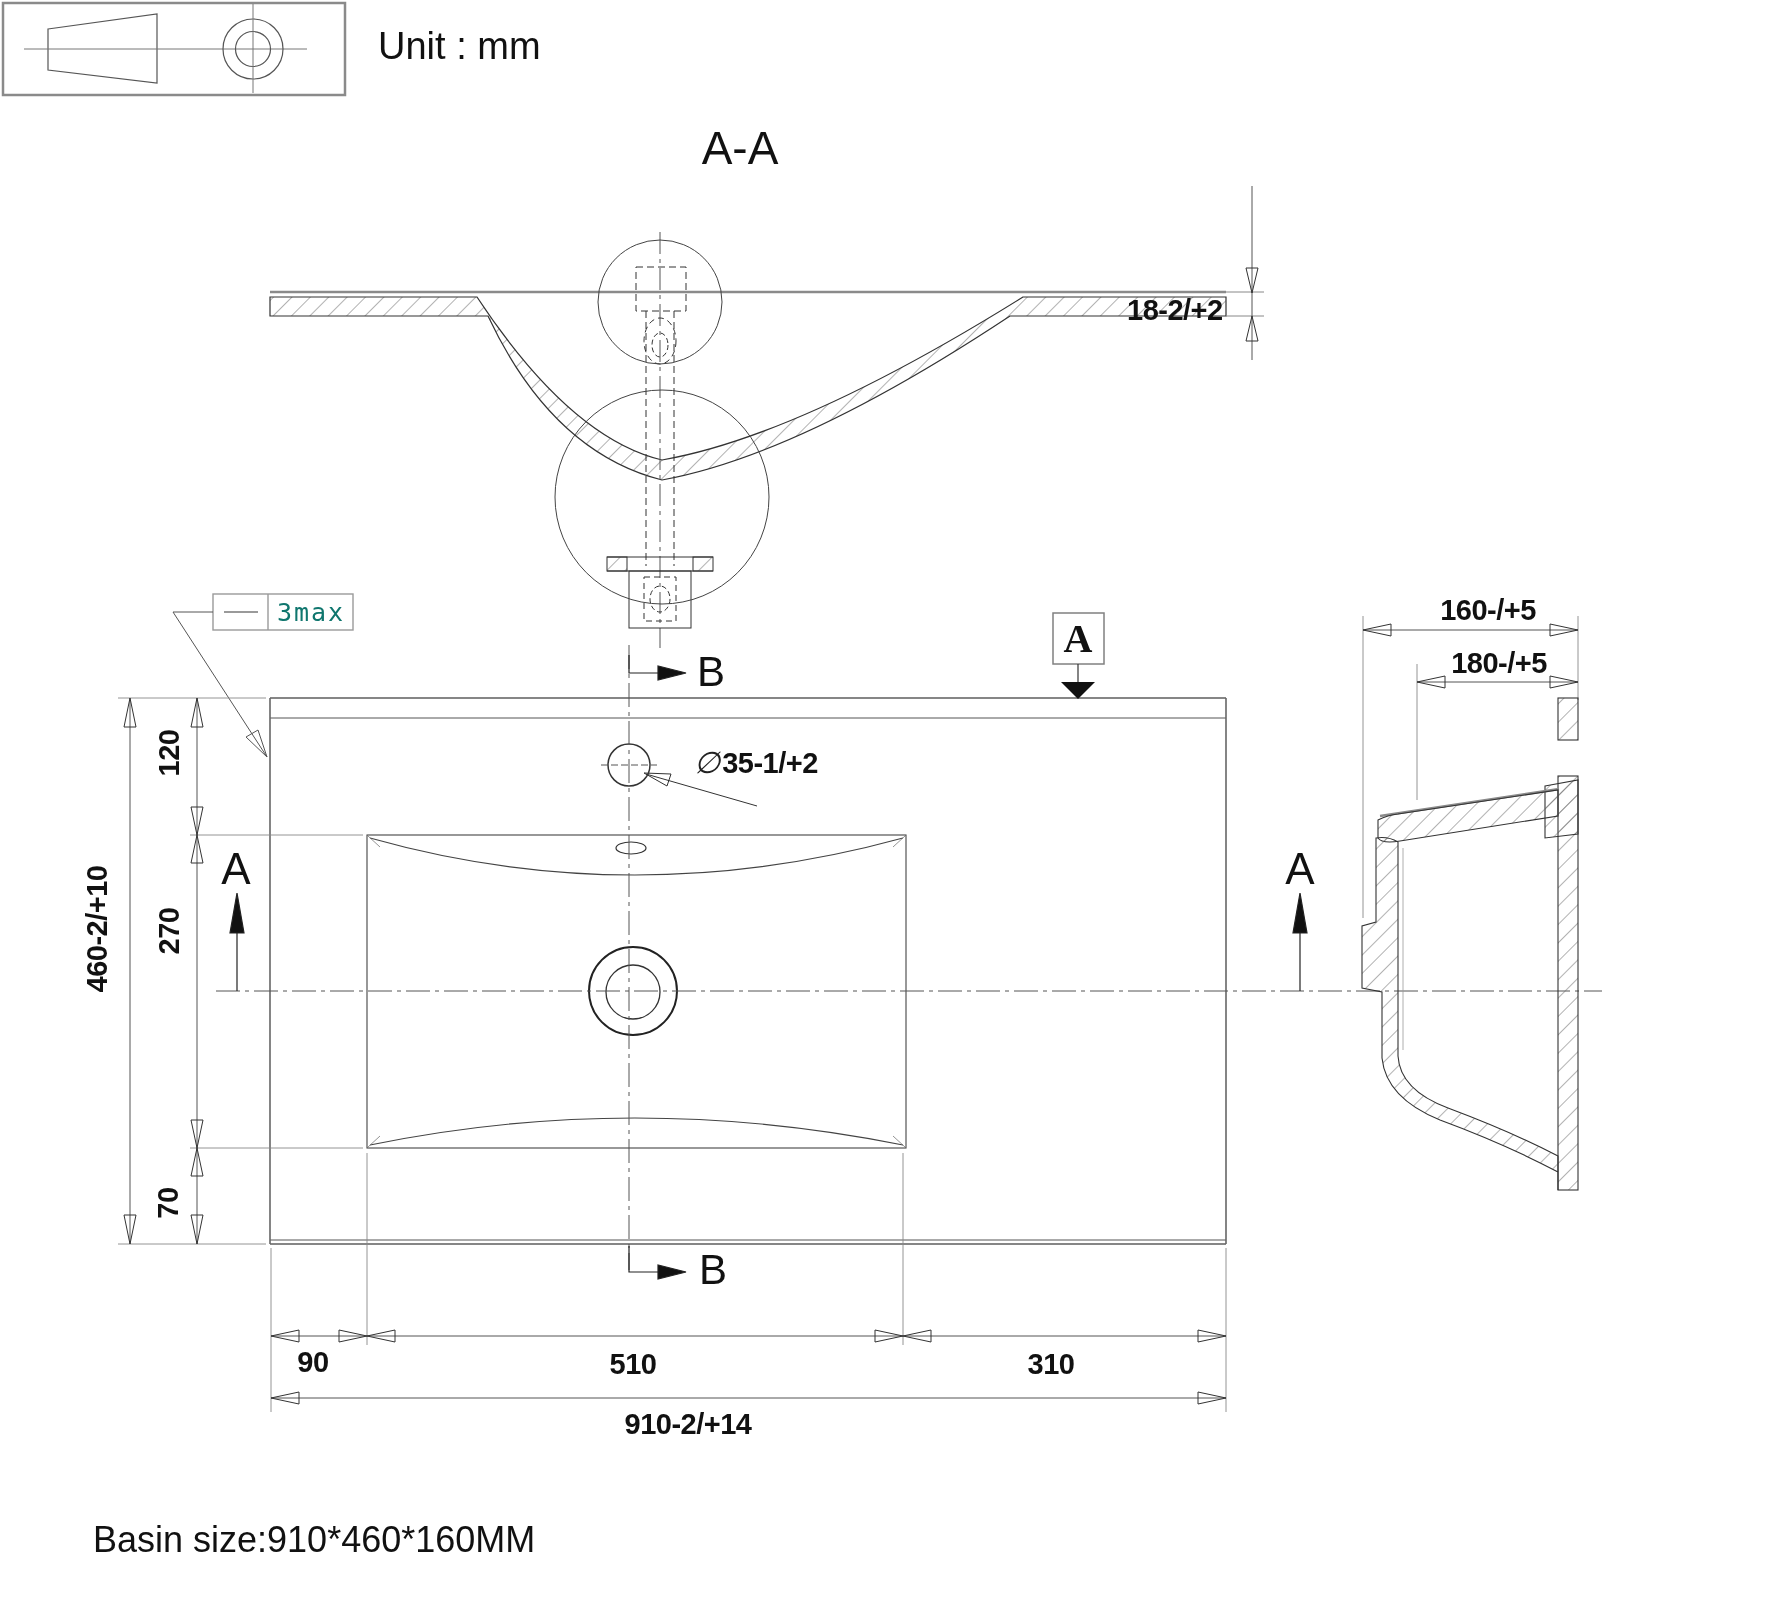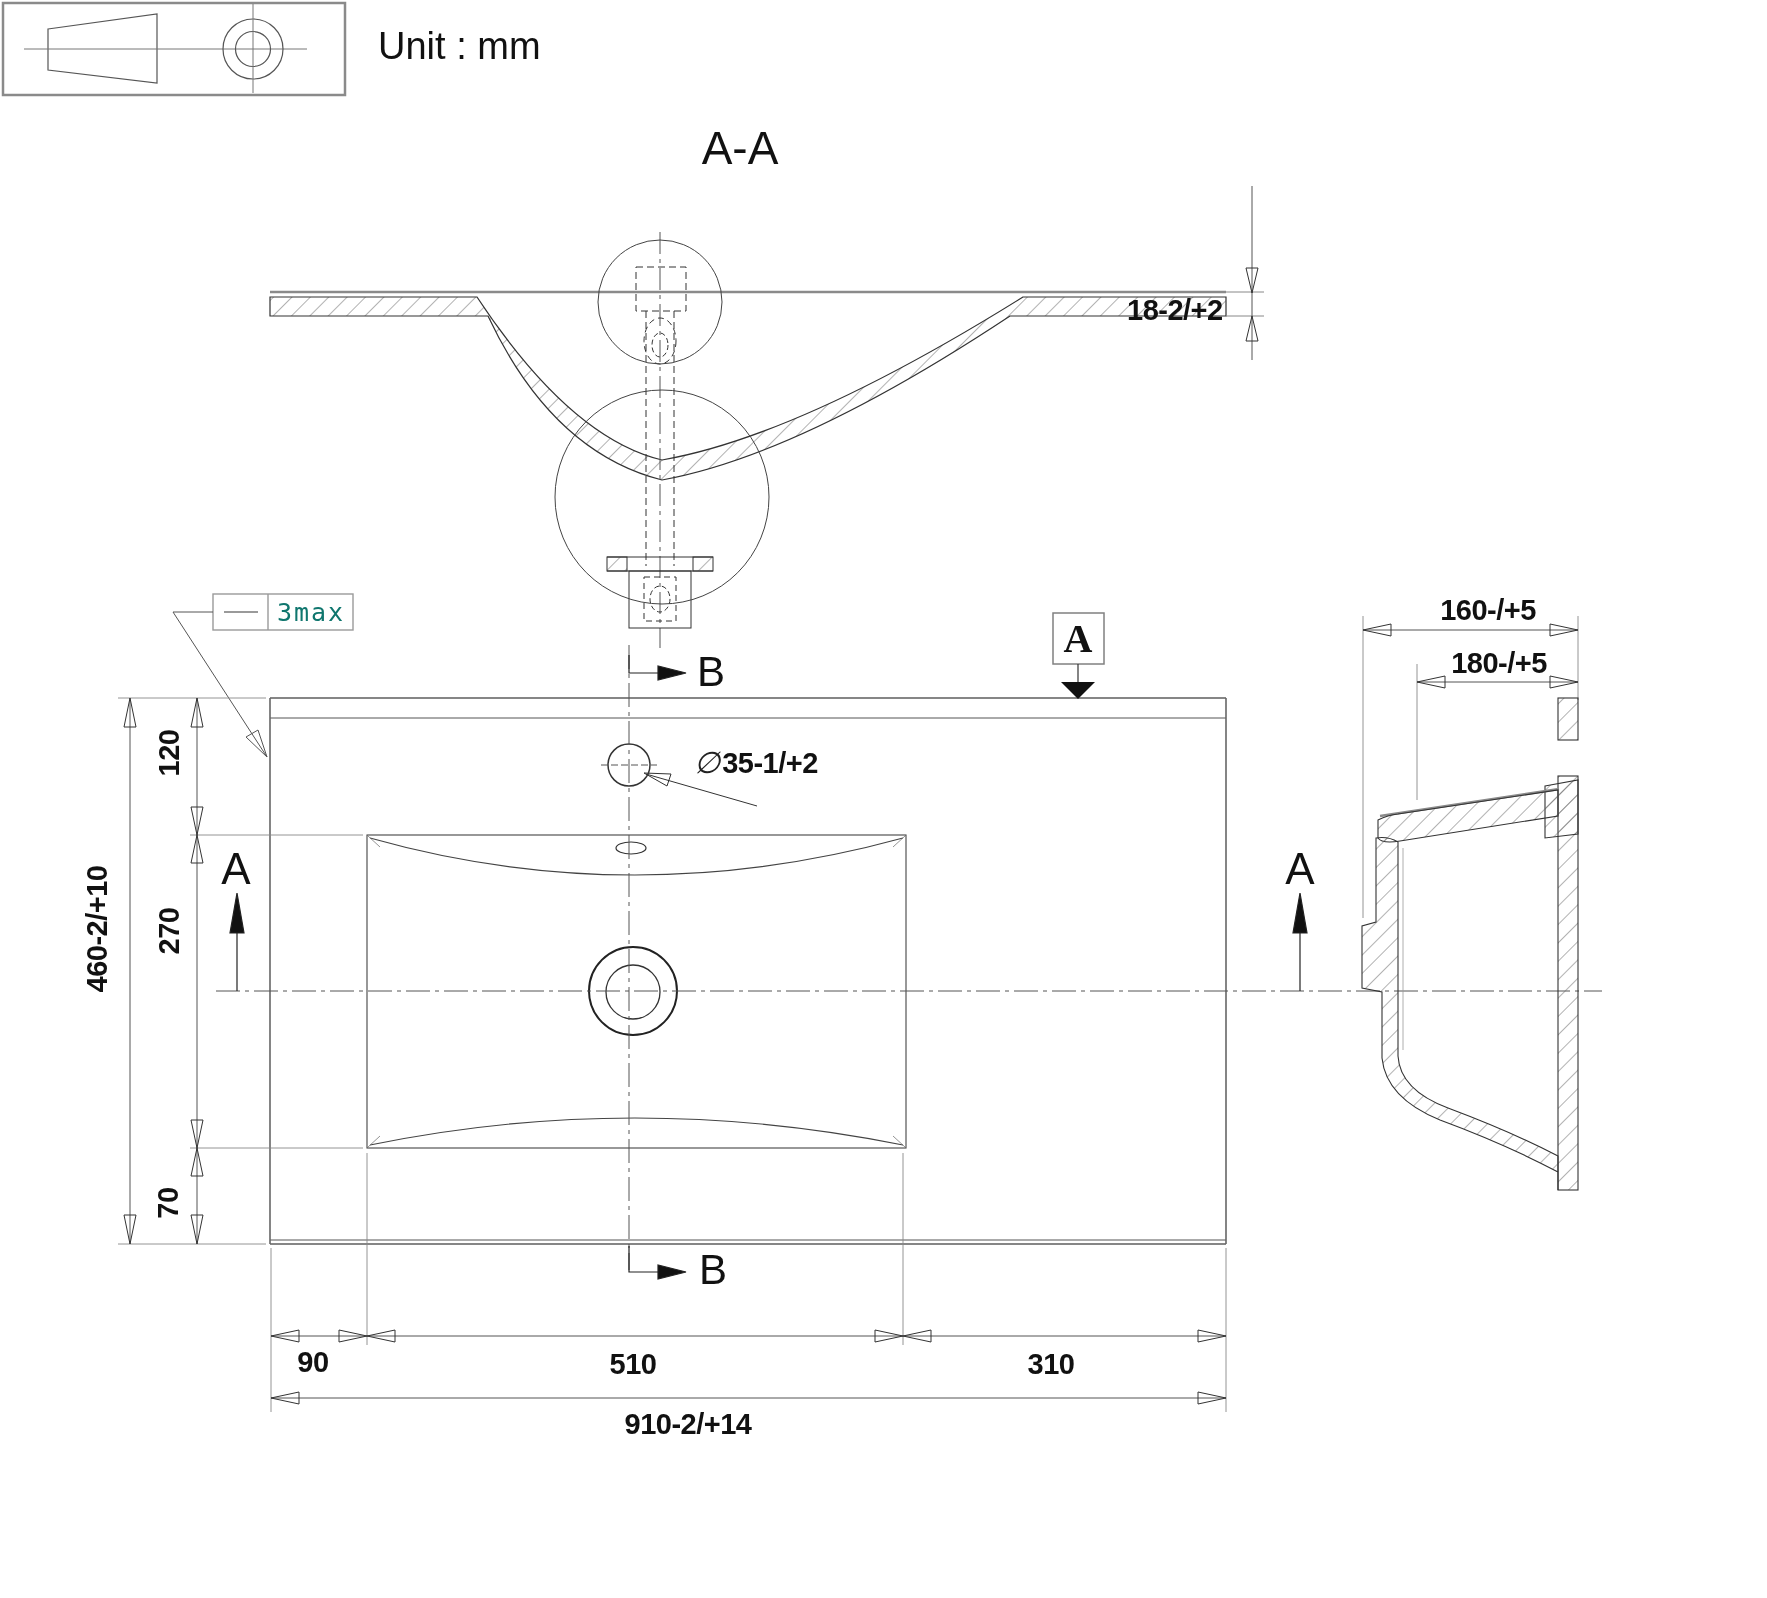--- a/index.html
+++ b/index.html
@@ -224,14 +224,15 @@
   <div class="lbl dim rot-ccw" style="left:169px;top:931px;">270</div>
   <div class="lbl dim rot-ccw" style="left:168px;top:1203px;">70</div>
 
   <div class="lbl dim c" style="left:313px;top:1362px;">90</div>
   <div class="lbl dim c" style="left:633px;top:1364px;text-align:center;">510</div>
   <div class="lbl dim c" style="left:1051px;top:1364px;">310</div>
   <div class="lbl dim c" style="left:688px;top:1424px;">910-2/+14</div>
 
   <div class="lbl serifbold rot-cw" style="left:1710px;top:935px;">B-B</div>
 
+  <div class="lbl plain" style="left:93px;top:1522px;font-size:36px;">Basin size:910*460*160MM</div>
 
 </div>
 
 </body></html>

